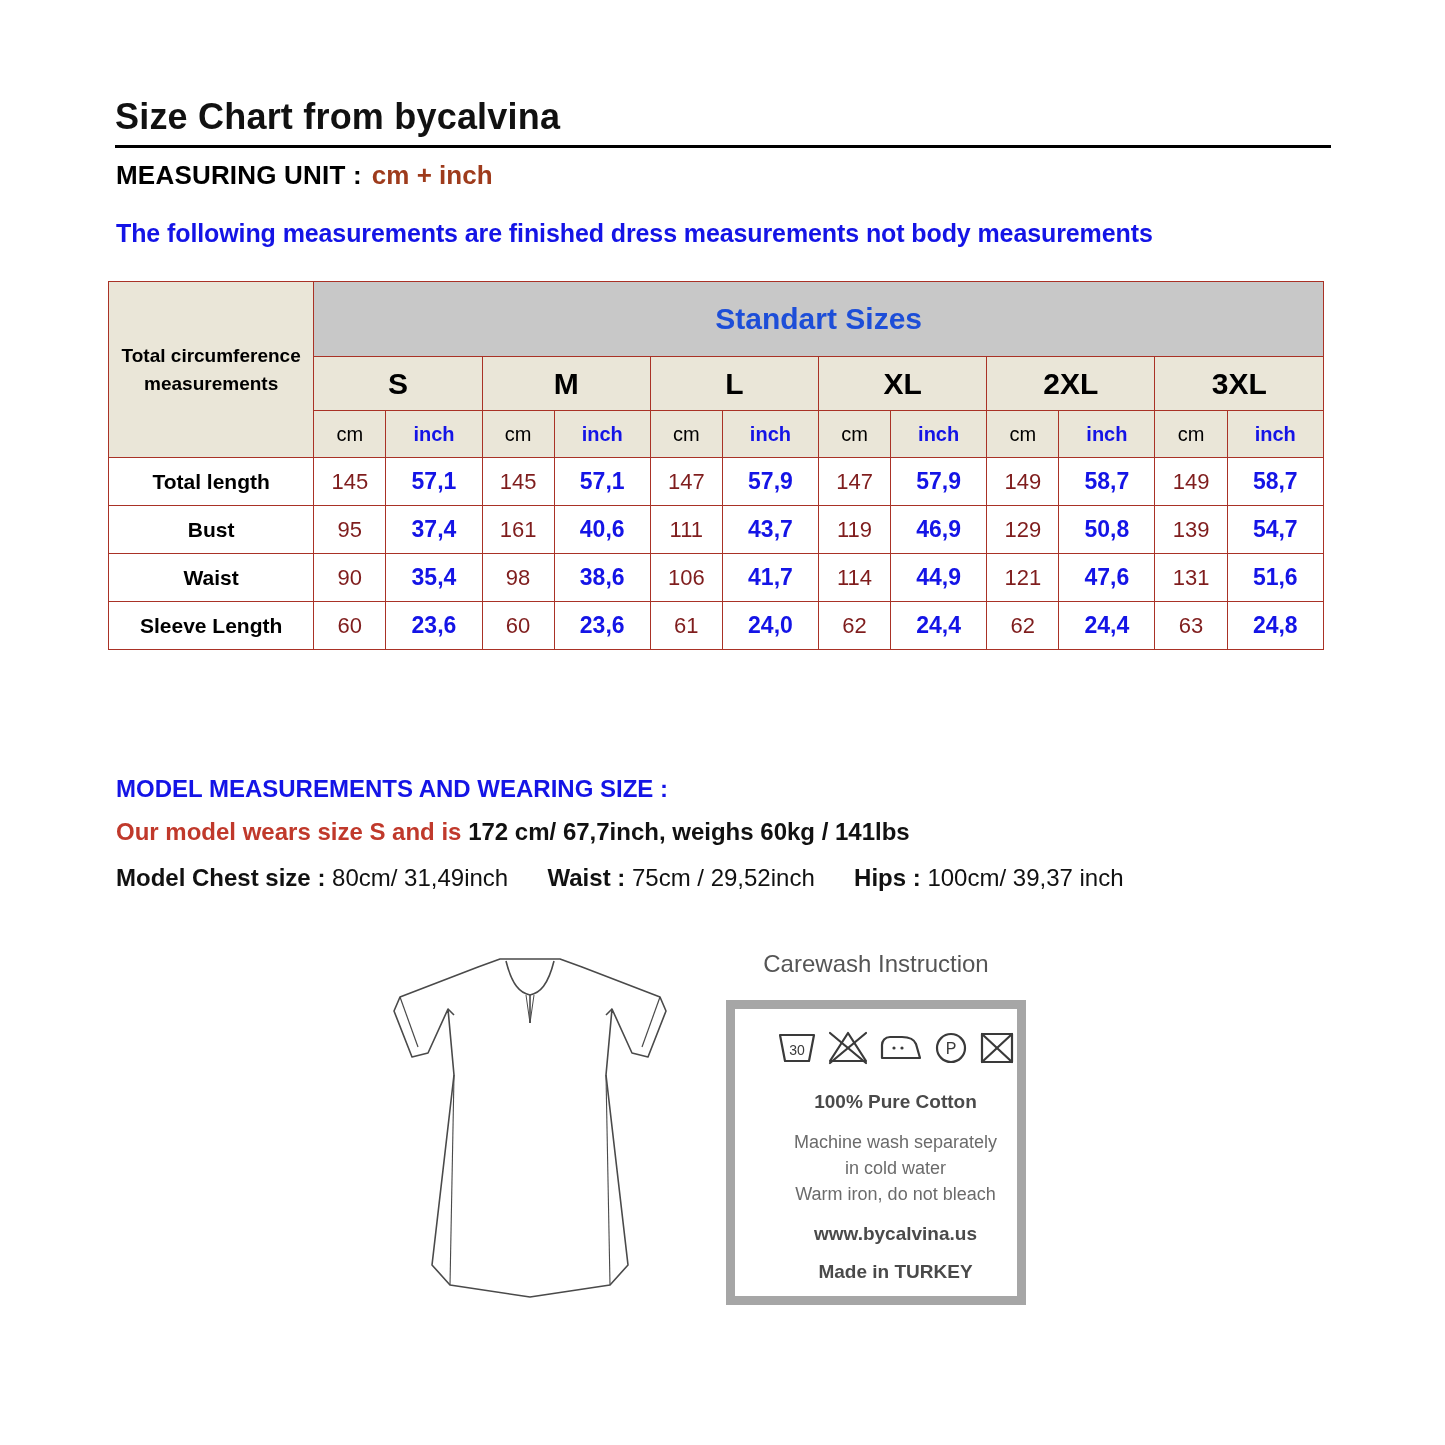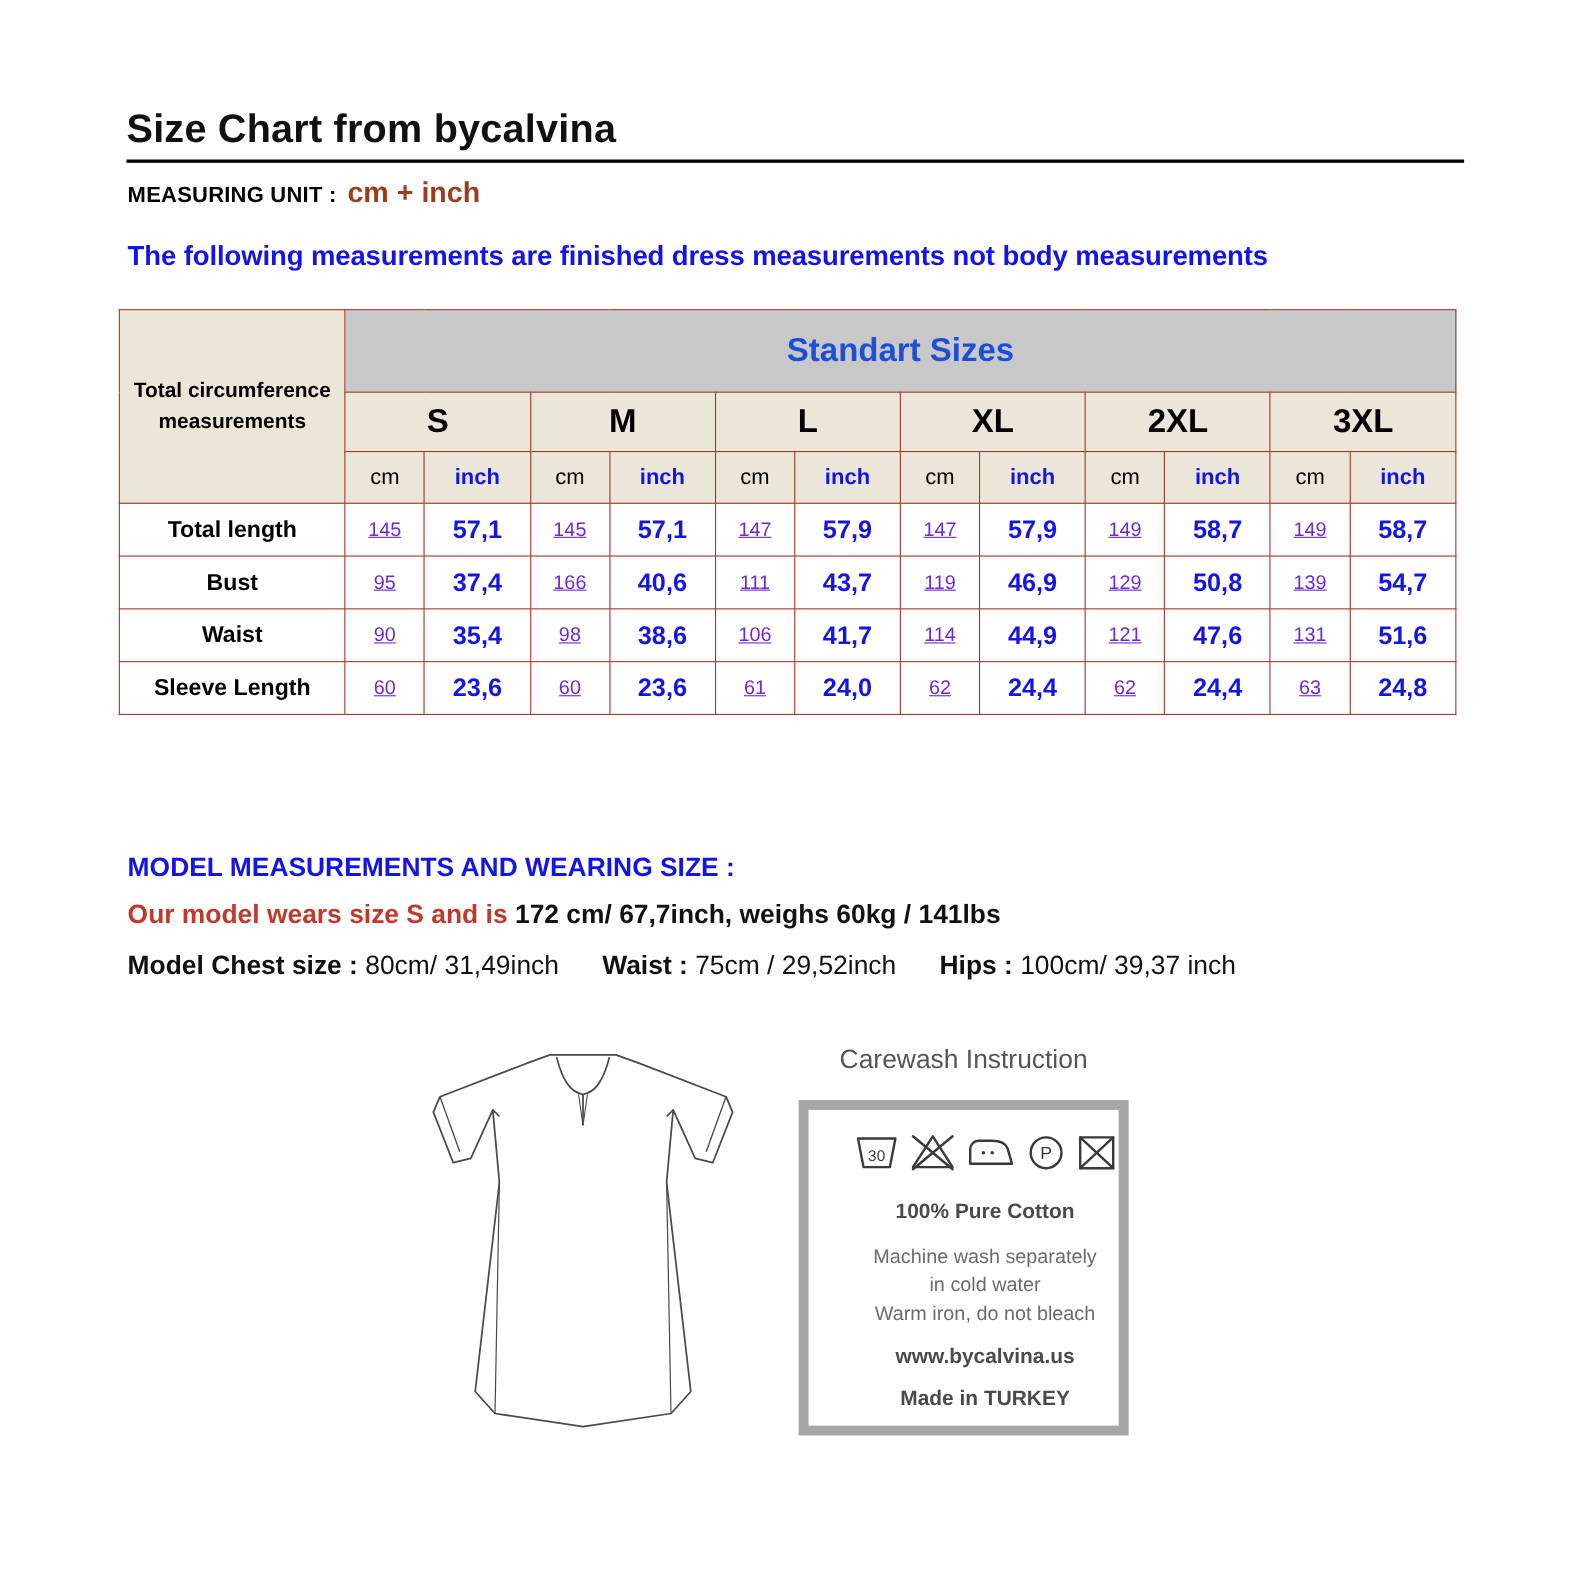--- a/index.html
+++ b/index.html
@@ -42,21 +42,21 @@
   }
   .unit-row {
     position: absolute;
     left: 116px;
     top: 160px;
     display: flex;
     align-items: baseline;
     gap: 10px;
   }
   .unit-label {
-    font-size: 20px;
+    font-size: 26px;
     font-weight: bold;
     color: #000000;
     letter-spacing: 0.2px;
   }
   .unit-value {
     font-size: 26px;
     font-weight: bold;
     color: #9e3b1c;
   }
   .notice-blue {
@@ -118,24 +118,23 @@
   .unit-head.cm { font-weight: normal; color: #000; }
   .unit-head.inch { color: #1414e6; }
   .row-label {
     text-align: left;
     font-size: 21px;
     font-weight: bold;
     padding: 8px 0 8px 8px;
     height: 47px;
   }
   td.val-cm {
-    font-size: 18px;
-    color: #6d28d9;
+    font-size: 22px;
+    color: #7f1d1d;
     height: 47px;
-    text-decoration: underline;
   }
   td.val-in {
     font-size: 23px;
     font-weight: bold;
     color: #1414e6;
     height: 47px;
   }
   col.cmcol { width: 72px; }
   col.incol { width: 96px; }
 
@@ -318,21 +317,21 @@
           <td class="val-cm">149</td>
           <td class="val-in">58,7</td>
           <td class="val-cm">149</td>
           <td class="val-in">58,7</td>
         </tr>
 
         <tr>
           <td class="row-label">Bust</td>
           <td class="val-cm">95</td>
           <td class="val-in">37,4</td>
-          <td class="val-cm">166</td>
+          <td class="val-cm">161</td>
           <td class="val-in">40,6</td>
           <td class="val-cm">111</td>
           <td class="val-in">43,7</td>
           <td class="val-cm">119</td>
           <td class="val-in">46,9</td>
           <td class="val-cm">129</td>
           <td class="val-in">50,8</td>
           <td class="val-cm">139</td>
           <td class="val-in">54,7</td>
         </tr>

